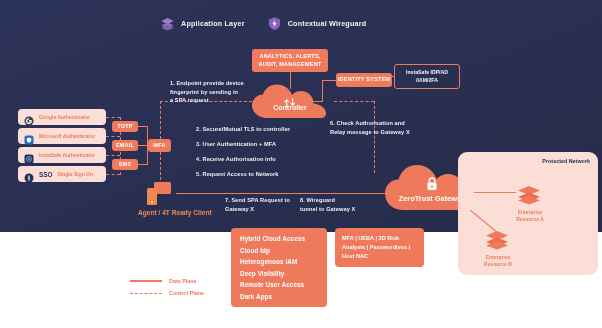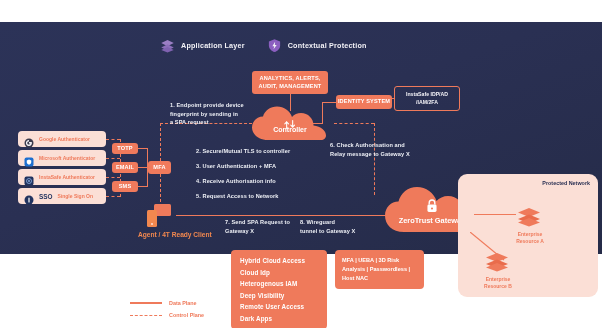--- a/index.html
+++ b/index.html
@@ -5,21 +5,20 @@
   * { box-sizing: border-box; margin: 0; padding: 0; }
   html, body {
     width: 602px; height: 328px;
     font-family: "Liberation Sans", sans-serif;
     overflow: hidden;
   }
   #stage {
     position: relative;
     width: 602px; height: 232px;
     background: linear-gradient(160deg, #2c3358 0%, #2a3053 45%, #252b48 100%);
-    margin-top: 22px;
   }
   .abs { position: absolute; }
 
   
   #header { left: 160px; top: 16px; display: flex; align-items: center; gap: 22px; }
   .hdr-item { display: flex; align-items: center; gap: 6px; }
   .hdr-label {
     color: #f2f1f6; font-size: 7.2px; font-weight: bold; letter-spacing: .2px;
     white-space: nowrap;
   }
@@ -115,21 +114,21 @@
       <span class="hdr-label">Application Layer</span>
     </div>
 
     <div class="hdr-item">
       <span class="hdr-ico">
         <svg viewBox="0 0 24 24" width="15" height="15">
           <path d="M12 2 L21 5.5 V12 C21 17 17 21 12 22.5 C7 21 3 17 3 12 V5.5 Z" fill="#8b5fc0"></path>
           <path d="M13 6 L8.5 13 H11.5 L10.5 18 L15.5 11 H12.5 Z" fill="#f2f1f6"></path>
         </svg>
       </span>
-      <span class="hdr-label">Contextual Protection</span>
+      <span class="hdr-label">Contextual Wireguard</span>
     </div>
 
   </div>
 
   <div class="abs auth-row" style="left:18px; top:109px;">
     <span class="auth-ico">
       <svg viewBox="0 0 20 20" width="10" height="10">
         <circle cx="10" cy="10" r="9" fill="#3b3b4d"></circle>
         <path d="M10 4 A6 6 0 1 0 15.5 8 H10 V11 H12.7 A3.2 3.2 0 1 1 10 6.8 Z" fill="#f2f1f6"></path>
       </svg>

